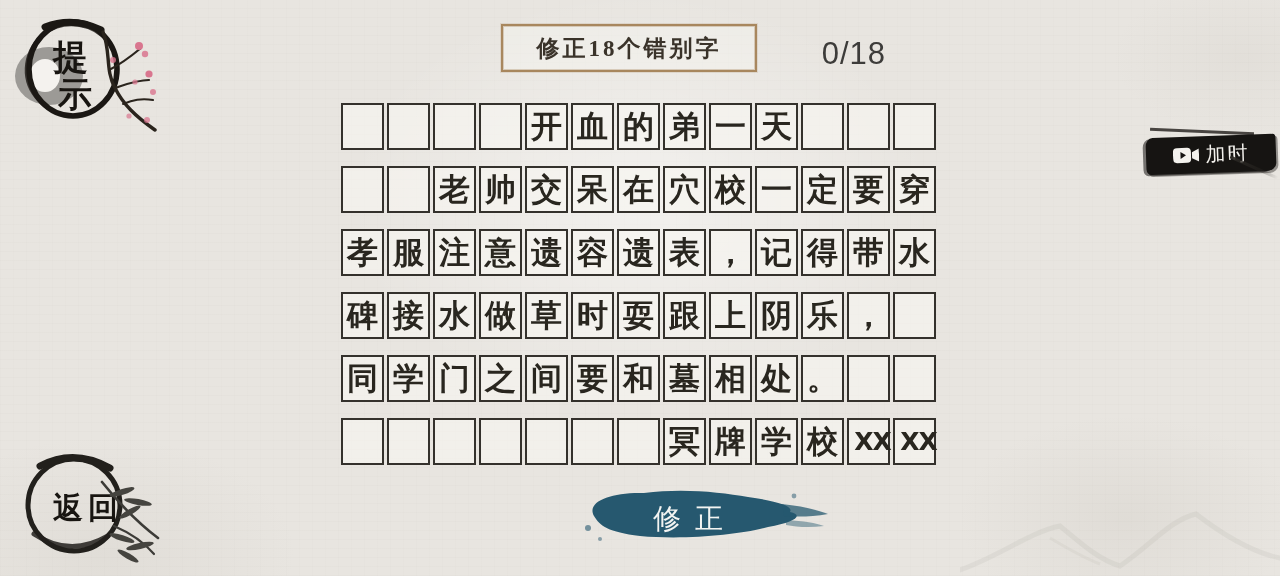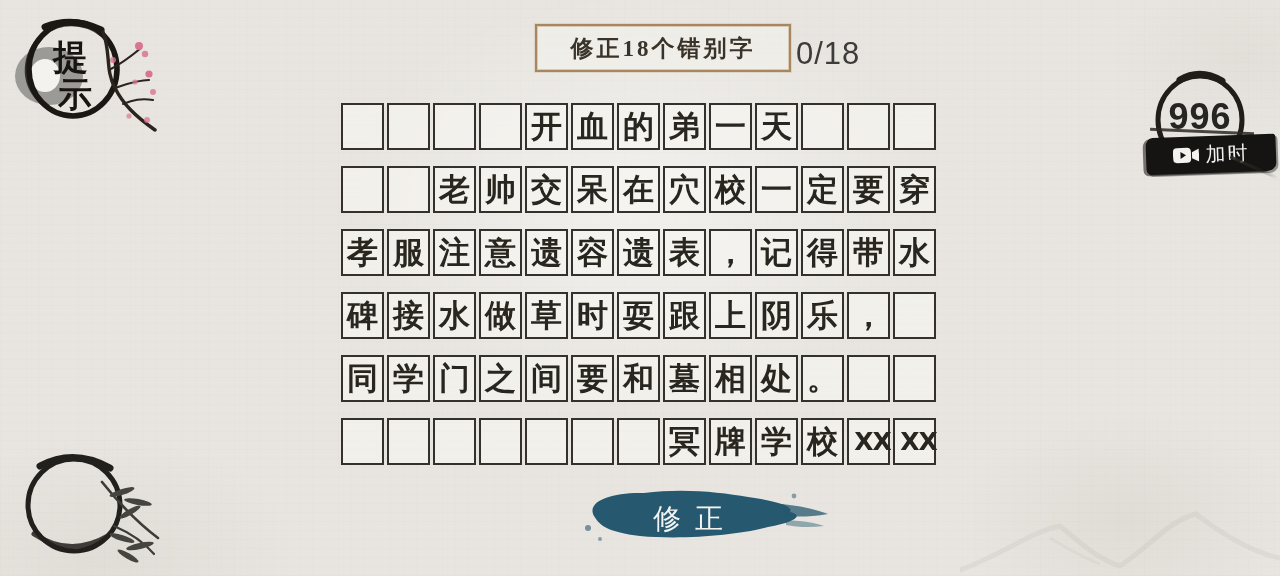--- a/index.html
+++ b/index.html
@@ -13,32 +13,32 @@
       radial-gradient(260px 160px at 88% 90%, rgba(150,143,130,.10), transparent 65%),
       radial-gradient(300px 180px at 8% 96%, rgba(150,143,130,.09), transparent 65%),
       radial-gradient(200px 120px at 97% 10%, rgba(150,143,130,.07), transparent 65%),
       repeating-linear-gradient(0deg, rgba(120,112,100,.022) 0 1px, transparent 1px 9px),
       repeating-linear-gradient(90deg, rgba(120,112,100,.015) 0 1px, transparent 1px 13px),
       #e8e5e0;
   }
 
   
   .task-box {
-    position:absolute; left:535px; top:24px; width:256px; height:48px;
+    position:absolute; left:501px; top:24px; width:256px; height:48px;
     border:2px solid #a8875e; display:flex; align-items:center; justify-content:center;
     box-shadow: inset 0 0 0 1px rgba(168,135,94,.35), 0 0 0 1px rgba(168,135,94,.18);
     background:rgba(250,248,244,.35);
   }
   .task-box span {
     font-family:"Liberation Serif","DejaVu Serif",serif;
     font-size:23px; color:#3a332a; letter-spacing:3px; font-weight:600;
   }
   .counter {
     position:absolute; left:796px; top:36px; width:90px; height:36px;
-    font-size:31px; color:#3d3c3a; letter-spacing:1px; text-align:left;
+    font-size:31px; color:#3d3c3a; letter-spacing:1px; text-align:right;
   }
 
   
   .ink-btn { position:absolute; cursor:pointer; }
   .ink-btn svg.circle { position:absolute; left:0; top:0; }
   .hint-btn { left:15px; top:14px; width:150px; height:140px; }
   .gray-disc {
     position:absolute; left:0px; top:33px; width:68px; height:58px; border-radius:50%;
     background:#9c9a96;
   }
@@ -127,28 +127,20 @@
         <circle cx="58" cy="90" r="3" fill="#d9768f" opacity=".75"></circle>
     </svg>
   </div>
 
   <div class="task-box">
     <span>修正18个错别字</span>
   </div>
 
   <div class="counter">0/18</div>
 
-  <div class="timer">
-    <svg class="circle" width="100" height="104" viewBox="0 0 100 104">
-      <ellipse cx="50" cy="52" rx="42" ry="44" fill="none" stroke="#201d19" stroke-width="5"></ellipse>
-      <path d="M30 12 Q 50 0 72 13" fill="none" stroke="#201d19" stroke-width="7" stroke-linecap="round"></path>
-      <path d="M12 78 Q 50 100 88 76" fill="none" stroke="#201d19" stroke-width="4" stroke-linecap="round" opacity=".9"></path>
-    </svg>
-    <div class="timer-value">996</div>
-  </div>
 
   <div class="addtime-line"></div>
   <div class="addtime">
     <svg width="26" height="17" viewBox="0 0 26 17">
       <rect x="0" y="1" width="18" height="15" rx="4" fill="#f4f2ee"></rect>
       <path d="M7.5 5 L 13 8.5 L 7.5 12 Z" fill="#161412"></path>
       <path d="M19 5.5 L 26 2 L 26 15 L 19 11.5 Z" fill="#f4f2ee"></path>
     </svg>
     <span class="addtime-label">加时</span>
   </div>
@@ -246,20 +238,21 @@
         <div class="cell filled latin">XX</div>
       </div>
     </div>
 
   <div class="ink-btn back-btn">
     <svg class="circle" width="112" height="112" viewBox="0 0 112 112">
       <ellipse cx="56" cy="55" rx="46" ry="46" fill="none" stroke="#22201c" stroke-width="5"></ellipse>
       <path d="M22 16 Q 56 -2 92 18" fill="none" stroke="#22201c" stroke-width="7" stroke-linecap="round"></path>
       <path d="M16 84 Q 52 108 90 86" fill="none" stroke="#22201c" stroke-width="5" stroke-linecap="round" opacity=".85"></path>
     </svg>
+    <span class="back-label">返回</span>
     <svg style="position:absolute;left:76px;top:26px" width="74" height="90" viewBox="0 0 74 90">
       <path d="M8 6 C 24 26, 40 44, 64 62" fill="none" stroke="#3c3b37" stroke-width="2.6" stroke-linecap="round"></path>
       <path d="M20 50 C 34 56, 48 64, 60 78" fill="none" stroke="#3c3b37" stroke-width="2.2" stroke-linecap="round"></path>
       <ellipse cx="28" cy="16" rx="13" ry="3" fill="#45443f" transform="rotate(-18 28 16)"></ellipse>
       <ellipse cx="44" cy="26" rx="14" ry="3" fill="#45443f" transform="rotate(10 44 26)"></ellipse>
       <ellipse cx="36" cy="36" rx="12" ry="2.8" fill="#45443f" transform="rotate(-30 36 36)"></ellipse>
       <ellipse cx="28" cy="62" rx="13" ry="3" fill="#45443f" transform="rotate(18 28 62)"></ellipse>
       <ellipse cx="46" cy="70" rx="14" ry="3" fill="#45443f" transform="rotate(-12 46 70)"></ellipse>
       <ellipse cx="34" cy="80" rx="12" ry="2.8" fill="#45443f" transform="rotate(30 34 80)"></ellipse>
     </svg>

